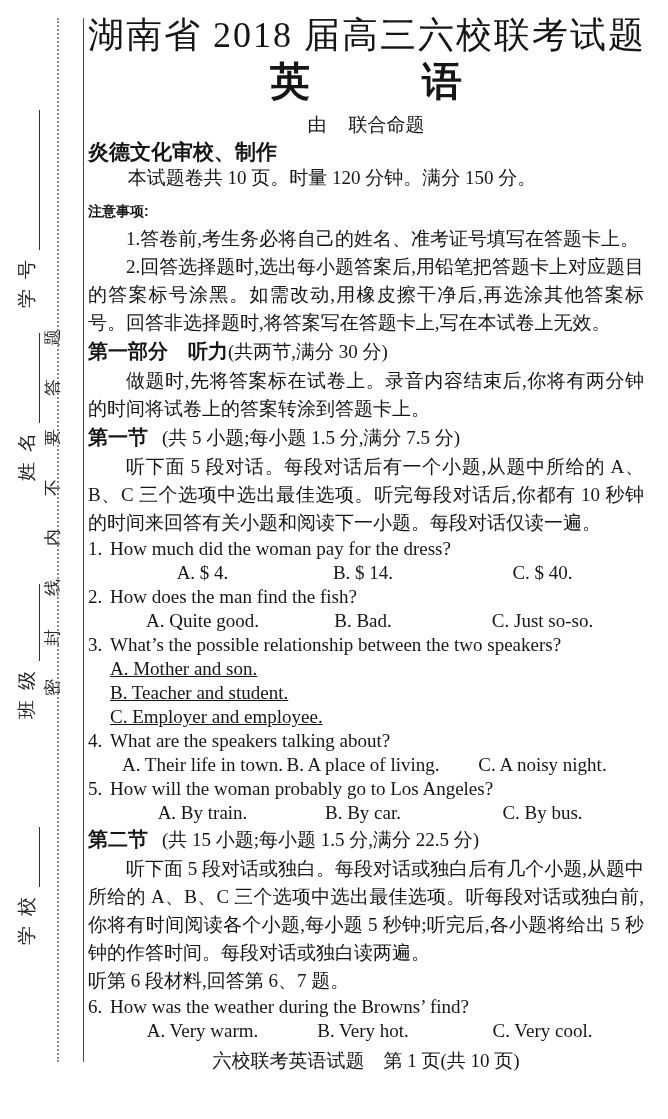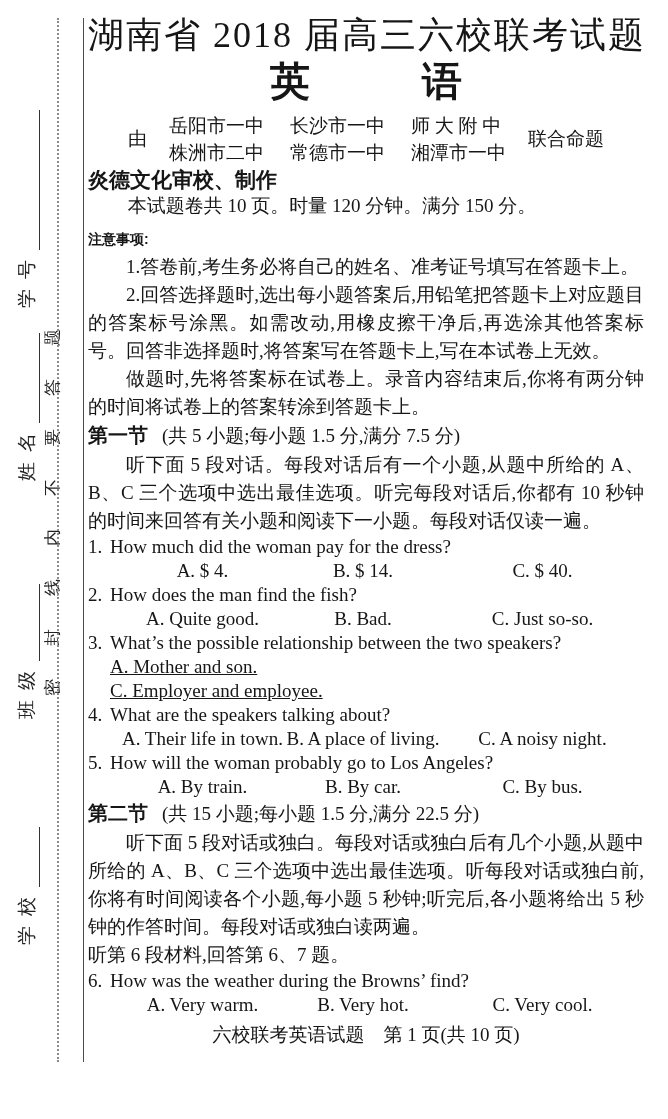--- a/index.html
+++ b/index.html
@@ -132,43 +132,34 @@
 
     <div class="page-title">湖南省 2018 届高三六校联考试题</div>
 
     <div class="subject-row">
       <span>英</span>
       <span>语</span>
     </div>
 
     <div class="schools">
       <span>由</span>
-      <div class="schools-rows">
-        <div class="s-row">
-          <span>岳阳市一中</span>
-          <span>长沙市一中</span>
-          <span>师 大 附 中</span>
-        </div>
-        <div class="s-row">
-          <span>株洲市二中</span>
-          <span>常德市一中</span>
-          <span>湘潭市一中</span>
-        </div>
-      </div>
       <span>联合命题</span>
     </div>
 
     <div class="producer">炎德文化审校、制作</div>
 
     <div class="paper-info">本试题卷共 10 页。时量 120 分钟。满分 150 分。</div>
 
     <div class="notes-heading bold-cn">注意事项:</div>
     <p class="cn-para indent">1.答卷前,考生务必将自己的姓名、准考证号填写在答题卡上。</p>
     <p class="cn-para indent">2.回答选择题时,选出每小题答案后,用铅笔把答题卡上对应题目的答案标号涂黑。如需改动,用橡皮擦干净后,再选涂其他答案标号。回答非选择题时,将答案写在答题卡上,写在本试卷上无效。</p>
 
+    <div class="sec-heading">
+      <span class="hb bold-cn">第一部分　听力</span><span class="hp">(共两节,满分 30 分)</span>
+    </div>
     <p class="cn-para indent">做题时,先将答案标在试卷上。录音内容结束后,你将有两分钟的时间将试卷上的答案转涂到答题卡上。</p>
 
     <div class="sec-heading">
       <span class="hb bold-cn">第一节</span><span class="hp hp-gap">(共 5 小题;每小题 1.5 分,满分 7.5 分)</span>
     </div>
     <p class="cn-para indent">听下面 5 段对话。每段对话后有一个小题,从题中所给的 A、B、C 三个选项中选出最佳选项。听完每段对话后,你都有 10 秒钟的时间来回答有关小题和阅读下一小题。每段对话仅读一遍。</p>
 
     <div>
       <div class="q-line">
         <span class="q-num">1.</span><span>How much did the woman pay for the dress?</span>
@@ -190,20 +181,21 @@
         <span class="opt">C. Just so-so.</span>
       </div>
     </div>
 
     <div>
       <div class="q-line">
         <span class="q-num">3.</span><span>What’s the possible relationship between the two speakers?</span>
       </div>
       <div class="opts-stacked">
         <span class="opt">A. Mother and son.</span>
+        <span class="opt">B. Teacher and student.</span>
         <span class="opt">C. Employer and employee.</span>
       </div>
     </div>
 
     <div>
       <div class="q-line">
         <span class="q-num">4.</span><span>What are the speakers talking about?</span>
       </div>
       <div class="opts-cols">
         <span class="opt">A. Their life in town.</span>

